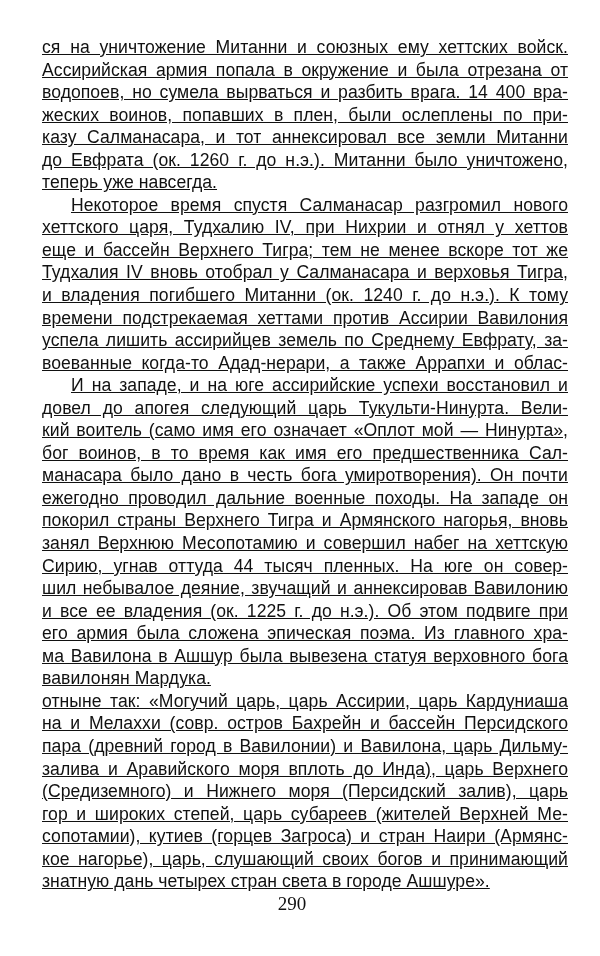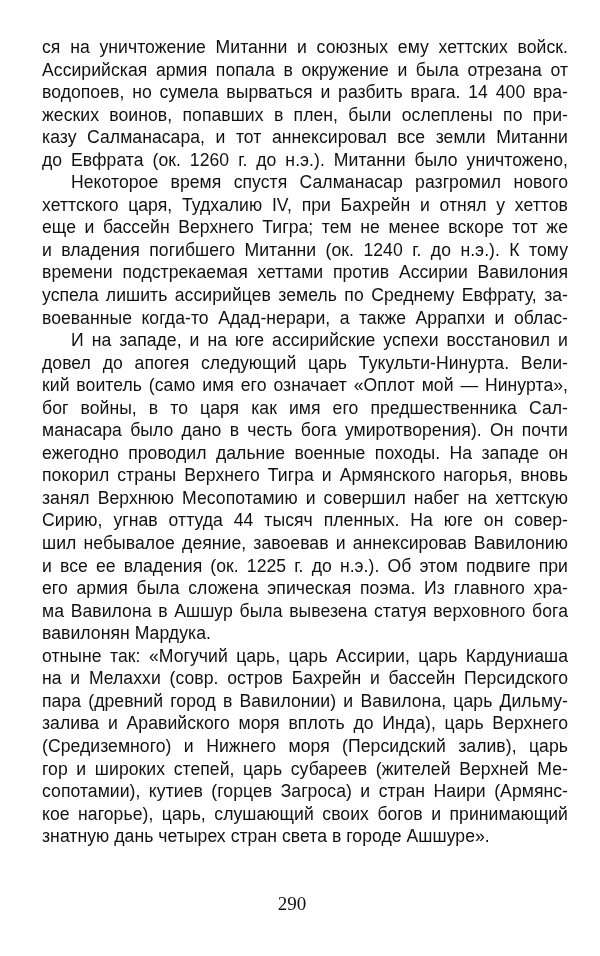--- a/index.html
+++ b/index.html
@@ -5,21 +5,21 @@
     html, body { margin: 0; padding: 0; background: #ffffff; }
     body { width: 600px; height: 956px; position: relative; overflow: hidden; }
     .page {
       position: absolute; left: 42px; top: 36px; width: 526px;
       font-family: "Liberation Sans", sans-serif;
       font-size: 17.6px; line-height: 22.55px; color: #111111;
       letter-spacing: 0.05px;
     }
     .line {
       display: block; white-space: nowrap; height: 22.55px;
-      text-align: justify; text-align-last: justify;
+      text-align: justify; text-align-last: justify; text-decoration: underline;
     }
     .line.last { text-align-last: left; }
     .line.indent { padding-left: 29px; }
     .pagenum {
       position: absolute; left: 0; width: 584px; top: 893px;
       text-align: center;
       font-family: "Liberation Serif", serif; font-size: 19px; color: #111111;
     }
   </style>
 </head>
@@ -27,43 +27,45 @@
 
 <div class="page">
 
   <div>
     <span class="line">ся на уничтожение Митанни и союзных ему хеттских войск.</span>
     <span class="line">Ассирийская армия попала в окружение и была отрезана от</span>
     <span class="line">водопоев, но сумела вырваться и разбить врага. 14 400 вра-</span>
     <span class="line">жеских воинов, попавших в плен, были ослеплены по при-</span>
     <span class="line">казу Салманасара, и тот аннексировал все земли Митанни</span>
     <span class="line">до Евфрата (ок. 1260 г. до н.э.). Митанни было уничтожено,</span>
+    <span class="line last">теперь уже навсегда.</span>
   </div>
 
   <div>
     <span class="line indent">Некоторое время спустя Салманасар разгромил нового</span>
-    <span class="line">хеттского царя, Тудхалию IV, при Бахрейн и отнял у хеттов</span>
+    <span class="line">хеттского царя, Тудхалию IV, при Нихрии и отнял у хеттов</span>
     <span class="line">еще и бассейн Верхнего Тигра; тем не менее вскоре тот же</span>
+    <span class="line">Тудхалия IV вновь отобрал у Салманасара и верховья Тигра,</span>
     <span class="line">и владения погибшего Митанни (ок. 1240 г. до н.э.). К тому</span>
     <span class="line">времени подстрекаемая хеттами против Ассирии Вавилония</span>
     <span class="line">успела лишить ассирийцев земель по Среднему Евфрату, за-</span>
     <span class="line">воеванные когда-то Адад-нерари, а также Аррапхи и облас-</span>
   </div>
 
   <div>
     <span class="line indent">И на западе, и на юге ассирийские успехи восстановил и</span>
     <span class="line">довел до апогея следующий царь Тукульти-Нинурта. Вели-</span>
     <span class="line">кий воитель (само имя его означает «Оплот мой — Нинурта»,</span>
-    <span class="line">бог войны, в то царя как имя его предшественника Сал-</span>
+    <span class="line">бог воинов, в то время как имя его предшественника Сал-</span>
     <span class="line">манасара было дано в честь бога умиротворения). Он почти</span>
     <span class="line">ежегодно проводил дальние военные походы. На западе он</span>
     <span class="line">покорил страны Верхнего Тигра и Армянского нагорья, вновь</span>
     <span class="line">занял Верхнюю Месопотамию и совершил набег на хеттскую</span>
     <span class="line">Сирию, угнав оттуда 44 тысяч пленных. На юге он совер-</span>
-    <span class="line">шил небывалое деяние, завоевав и аннексировав Вавилонию</span>
+    <span class="line">шил небывалое деяние, звучащий и аннексировав Вавилонию</span>
     <span class="line">и все ее владения (ок. 1225 г. до н.э.). Об этом подвиге при</span>
     <span class="line">его армия была сложена эпическая поэма. Из главного хра-</span>
     <span class="line">ма Вавилона в Ашшур была вывезена статуя верховного бога</span>
     <span class="line last">вавилонян Мардука.</span>
   </div>
 
   <div>
     <span class="line">отныне так: «Могучий царь, царь Ассирии, царь Кардуниаша</span>
     <span class="line">на и Мелаххи (совр. остров Бахрейн и бассейн Персидского</span>
     <span class="line">пара (древний город в Вавилонии) и Вавилона, царь Дильму-</span>

